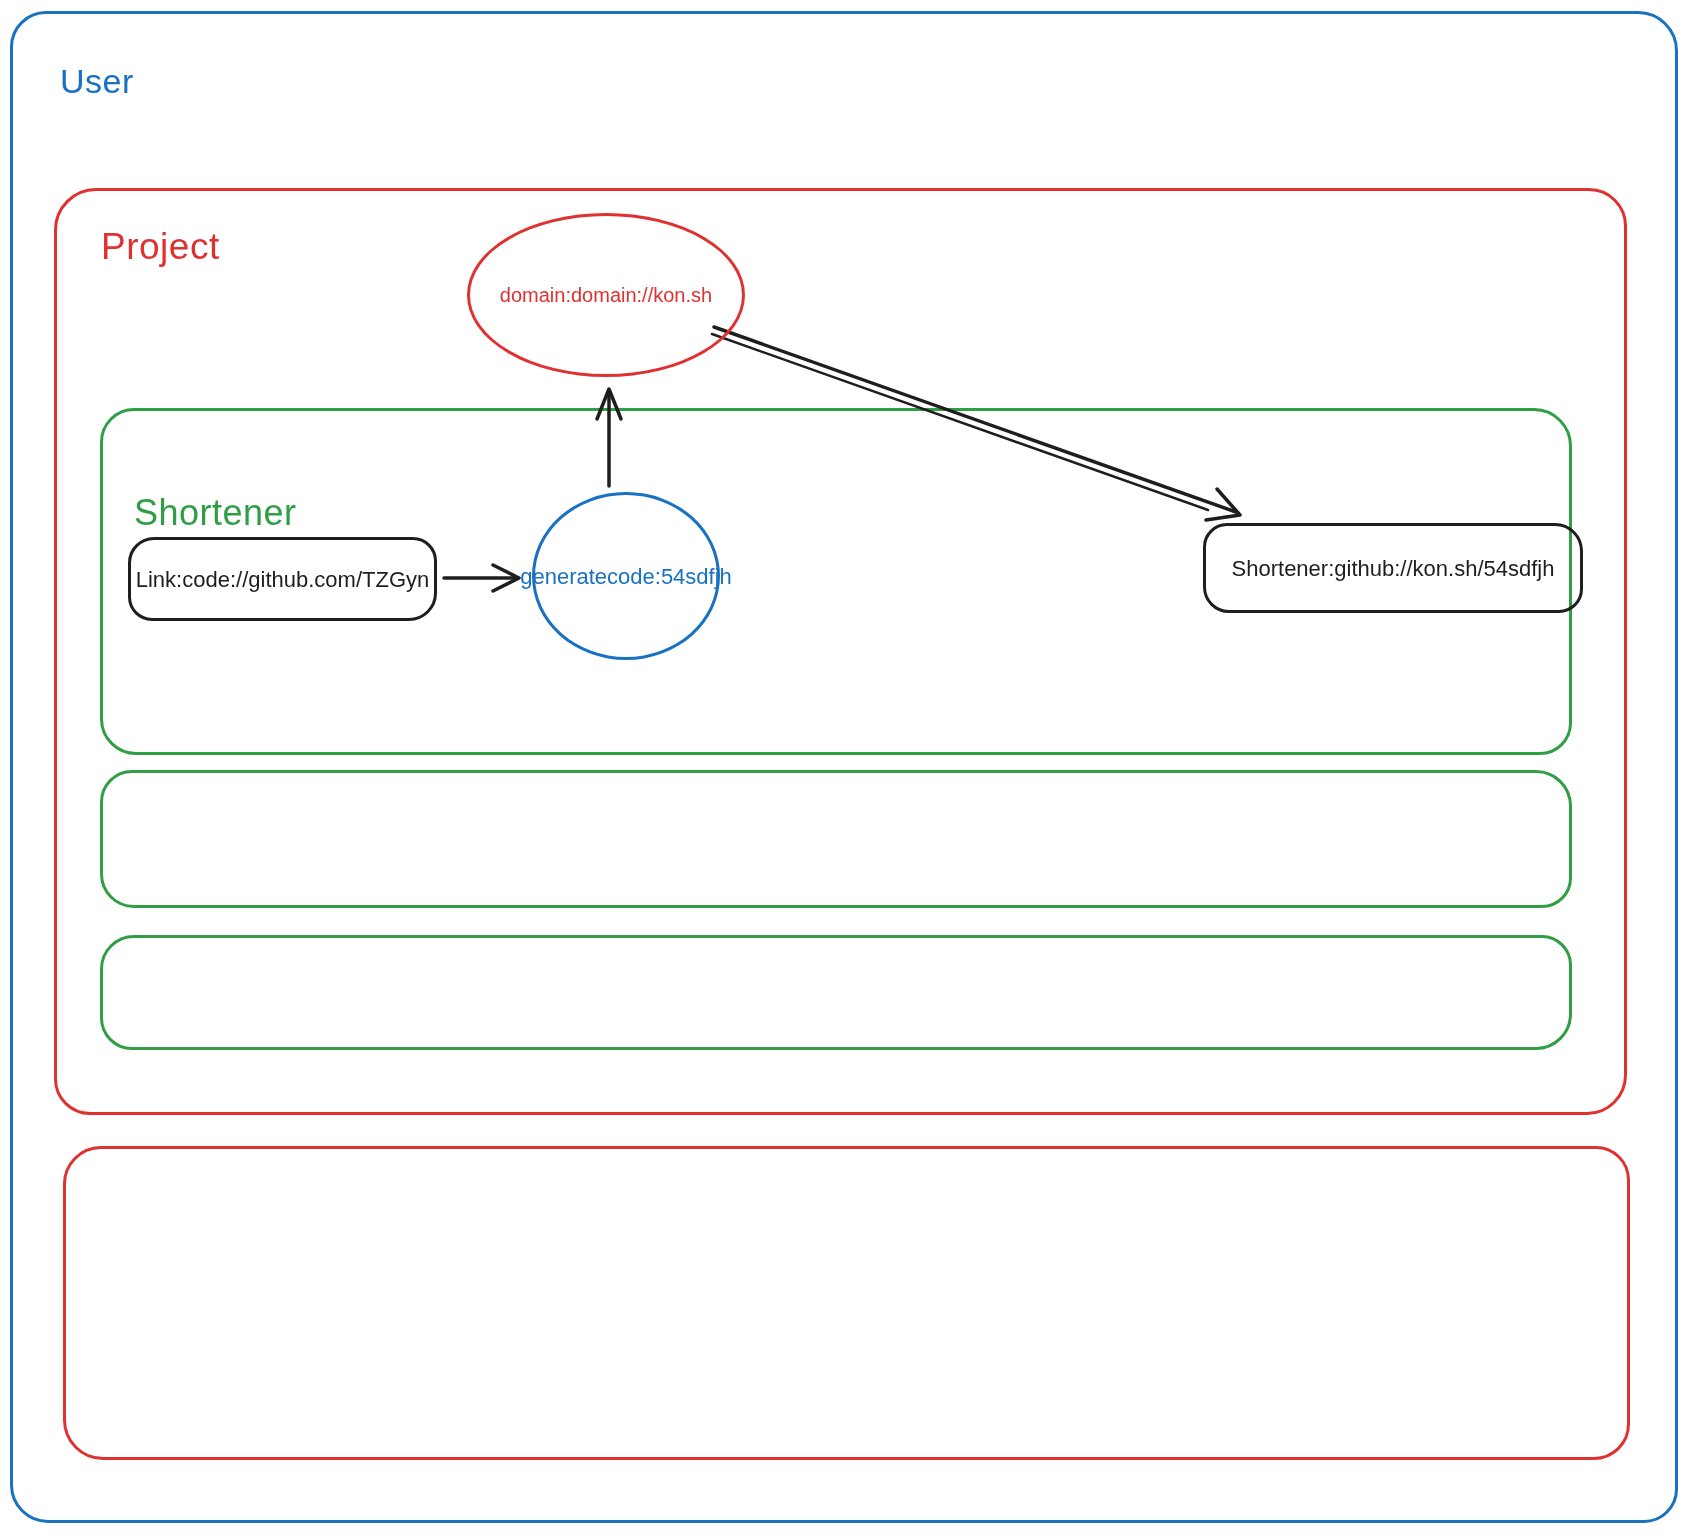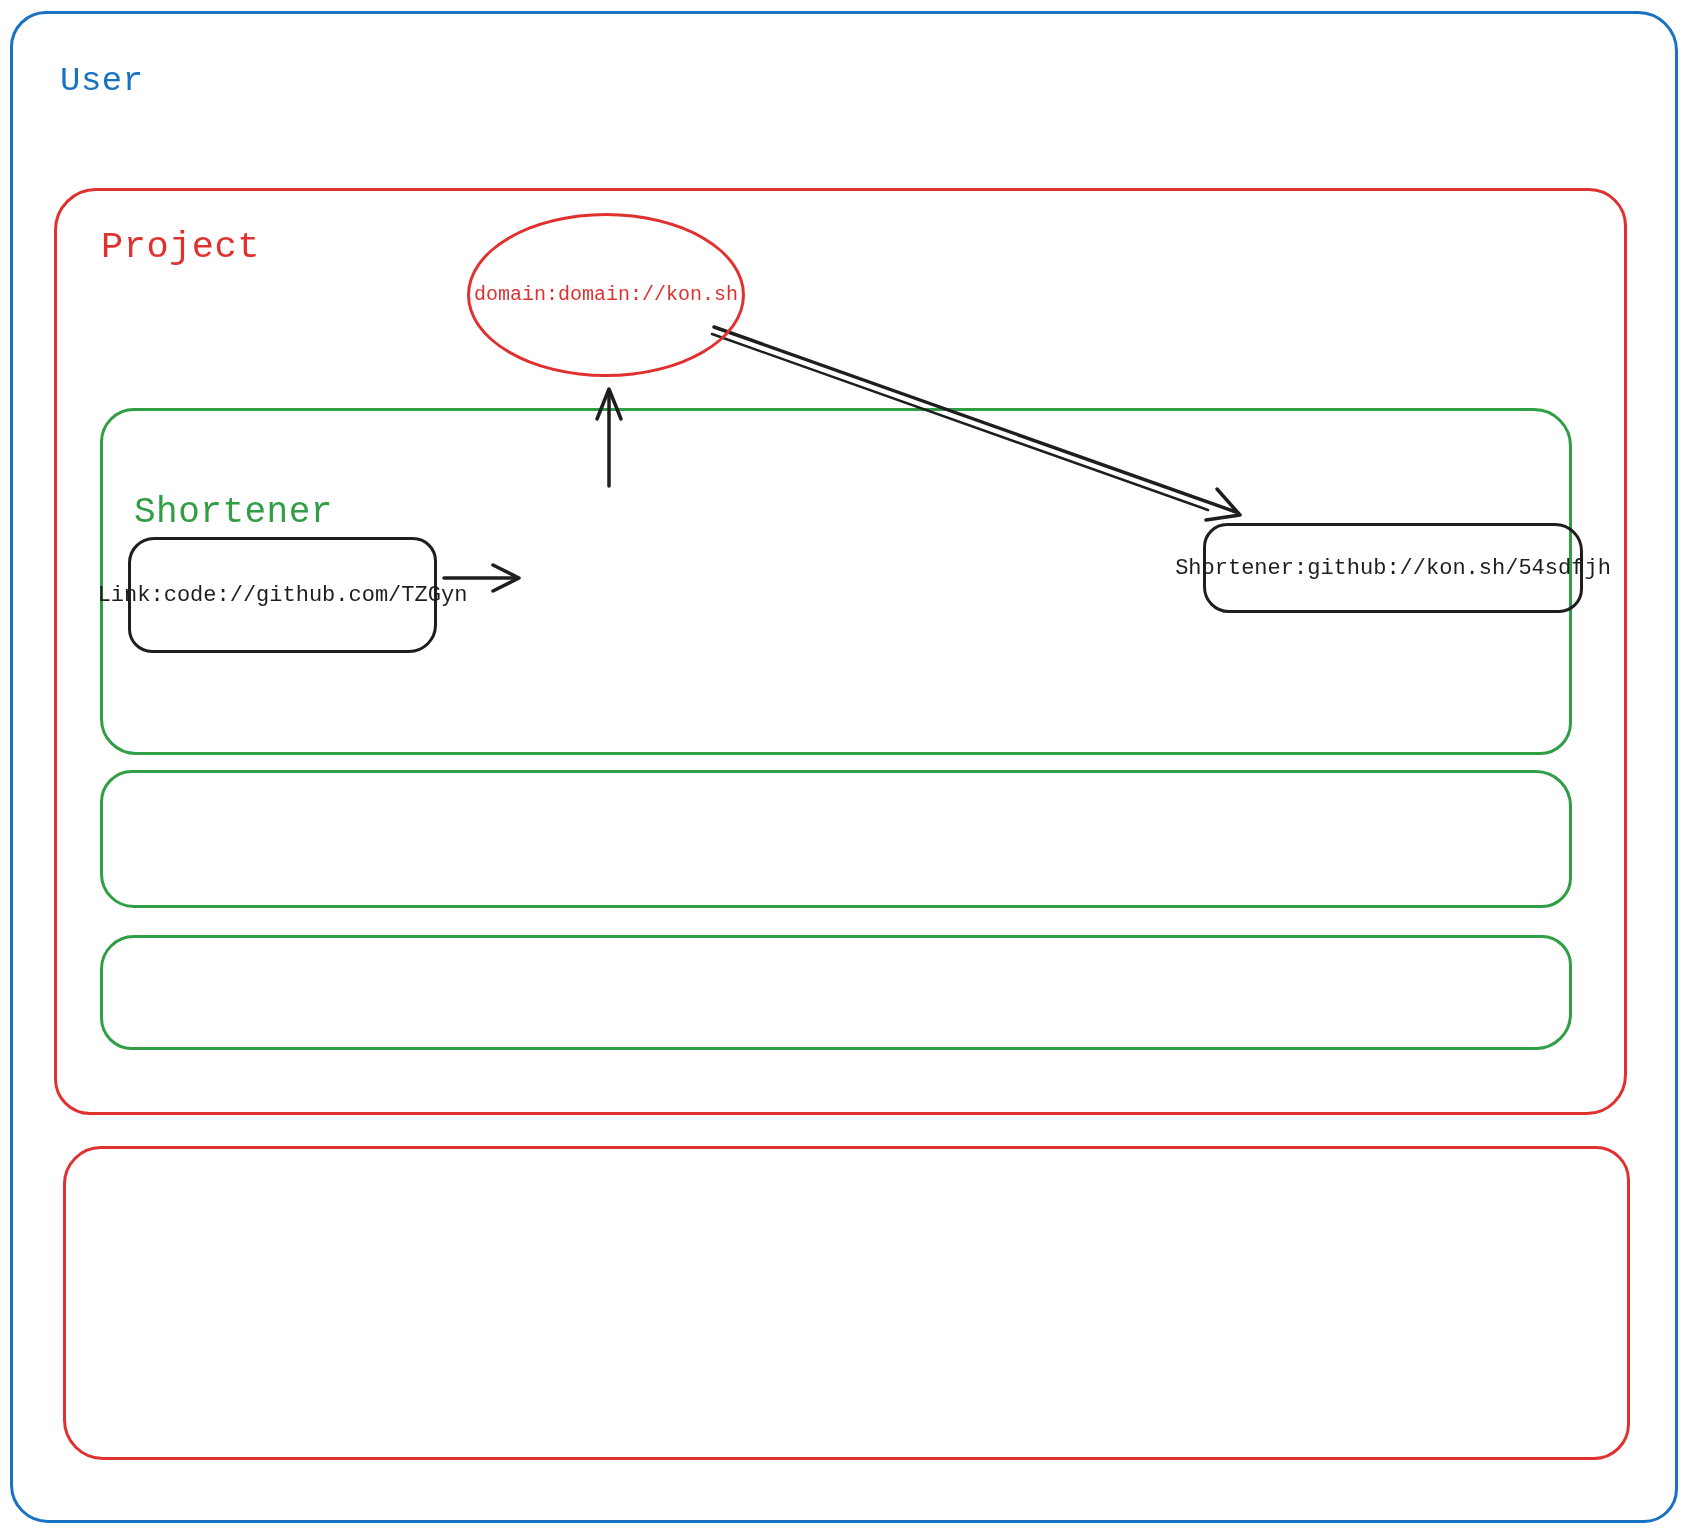--- a/index.html
+++ b/index.html
@@ -5,21 +5,21 @@
   html, body {
     margin: 0;
     padding: 0;
     background: #ffffff;
   }
   .canvas {
     position: relative;
     width: 1689px;
     height: 1534px;
     background: #ffffff;
-    font-family: Liberation Mono, monospace;
+    font-family: Liberation Sans, sans-serif;
     overflow: hidden;
     color: #1e1e1e;
   }
   .frame {
     position: absolute;
     background: transparent;
     box-sizing: border-box;
   }
   .frame-label {
     position: absolute;
@@ -71,21 +71,21 @@
     position: absolute;
     box-sizing: border-box;
     display: flex;
     align-items: center;
     justify-content: center;
     text-align: center;
   }
   .node span { display: block; white-space: nowrap; }
 
   .link-node {
-    left: 128px; top: 537px; width: 309px; height: 116px;
+    left: 128px; top: 537px; width: 309px; height: 84px;
     border: 3px solid #1e1e1e;
     border-radius: 26px 24px 28px 24px;
     font-size: 22px; line-height: 31px; color: #1e1e1e;
   }
   .result-node {
     left: 1203px; top: 523px; width: 380px; height: 90px;
     border: 3px solid #1e1e1e;
     border-radius: 24px 28px 24px 26px;
     font-size: 22px; line-height: 31px; color: #1e1e1e;
   }
@@ -144,20 +144,25 @@
       <path d="M712 334 L1208 510" stroke-width="2.5"></path>
       <path d="M1217 489 L1240 515 L1206 520"></path>
     </g>
   </svg>
 
   <div class="node link-node">
     <span>Link:</span>
     <span>code://github.com/TZGyn</span>
   </div>
 
+  <div class="node code-node">
+    <span>generate</span>
+    <span>code:</span>
+    <span>54sdfjh</span>
+  </div>
 
   <div class="node domain-node">
     <span>domain:</span>
     <span>domain://kon.sh</span>
   </div>
 
   <div class="node result-node">
     <span>Shortener:</span>
     <span>github://kon.sh/54sdfjh</span>
   </div>

